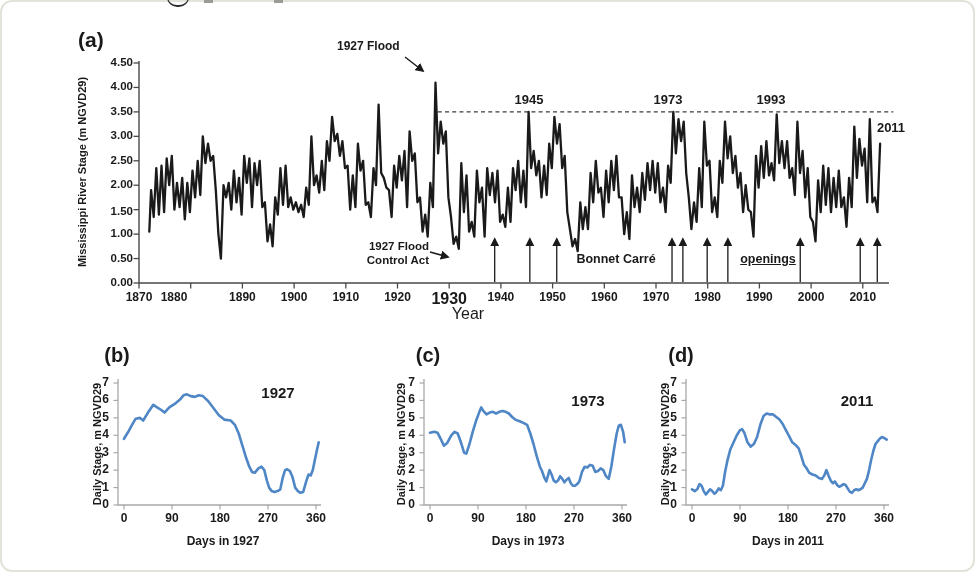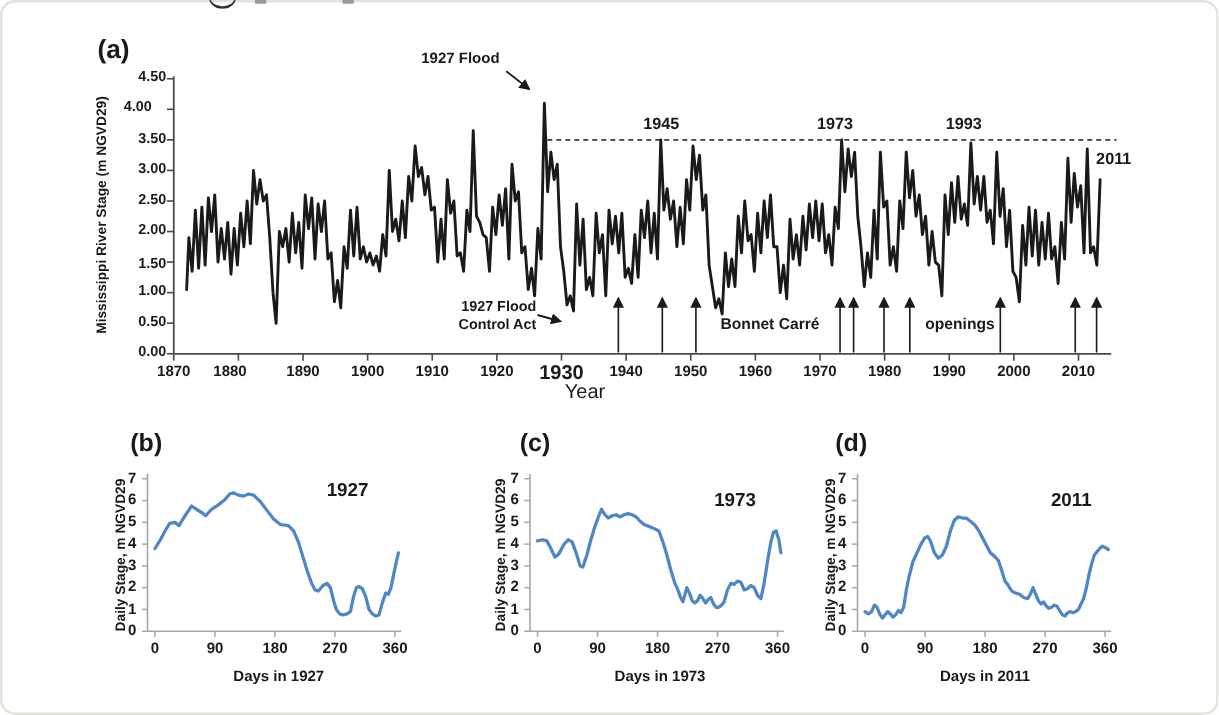--- a/index.html
+++ b/index.html
@@ -123,21 +123,21 @@
 
   <div class="lbl sb" style="left:78px;top:28px;font-size:21px;">(a)</div>
   <div class="lbl b rot" style="left:82px;top:172px;font-size:11px;">Mississippi River Stage (m NGVD29)</div>
   <div class="lbl ctr" style="left:468px;top:314px;font-size:16px;">Year</div>
   <div class="lbl b" style="left:337px;top:39px;font-size:12px;">1927 Flood</div>
   <div class="lbl b" style="left:345px;top:240px;width:84px;text-align:right;font-size:11.5px;line-height:13.5px;">
     <div>1927 Flood</div>
     <div>Control Act</div>
   </div>
   <div class="lbl b ctr" style="left:616px;top:259px;font-size:12.5px;">Bonnet Carré</div>
-  <div class="lbl b ctr" style="left:768px;top:259px;font-size:12.5px;">openings</div>
+  <div class="lbl b ctr" style="left:768px;top:259px;font-size:12.5px;text-decoration:underline;">openings</div>
   <div class="lbl b ctr" style="left:529px;top:99px;font-size:13px;">1945</div>
   <div class="lbl b ctr" style="left:668px;top:99px;font-size:13px;">1973</div>
   <div class="lbl b ctr" style="left:771px;top:99px;font-size:13px;">1993</div>
   <div class="lbl b ctr" style="left:891px;top:127px;font-size:13px;">2011</div>
 
   <div class="lbl sb ctr" style="left:117px;top:355px;font-size:20px;">(b)</div>
   <div class="lbl b ctr" style="left:278px;top:392px;font-size:15px;">1927</div>
   <div class="lbl b rot" style="left:97px;top:444px;font-size:11px;">Daily Stage, m NGVD29</div>
   <div class="lbl b ctr" style="left:223px;top:541px;font-size:12px;">Days in 1927</div>
 
@@ -153,24 +153,24 @@
 
   <div id="gen-labels">
       <div class="tick" style="left:99px;top:276.0px;width:34px;text-align:right;font-size:11.5px;">0.00</div>
       <div class="tick" style="left:99px;top:251.6px;width:34px;text-align:right;font-size:11.5px;">0.50</div>
       <div class="tick" style="left:99px;top:227.1px;width:34px;text-align:right;font-size:11.5px;">1.00</div>
       <div class="tick" style="left:99px;top:205px;width:34px;text-align:right;font-size:11.5px;">1.50</div>
       <div class="tick" style="left:99px;top:178.2px;width:34px;text-align:right;font-size:11.5px;">2.00</div>
       <div class="tick" style="left:99px;top:153.8px;width:34px;text-align:right;font-size:11.5px;">2.50</div>
       <div class="tick" style="left:99px;top:129.3px;width:34px;text-align:right;font-size:11.5px;">3.00</div>
       <div class="tick" style="left:99px;top:104.9px;width:34px;text-align:right;font-size:11.5px;">3.50</div>
-      <div class="tick" style="left:99px;top:80.4px;width:34px;text-align:left;font-size:11.5px;">4.00</div>
+      <div class="tick" style="left:99px;top:80.4px;width:34px;text-align:right;font-size:11.5px;">4.00</div>
       <div class="tick" style="left:99px;top:56.0px;width:34px;text-align:right;font-size:11.5px;">4.50</div>
       <div class="tick" style="left:119.0px;top:290px;width:40px;text-align:center;font-size:12px;">1870</div>
-      <div class="tick" style="left:164px;top:290px;width:40px;text-align:center;font-size:12px;">1880</div>
+      <div class="tick" style="left:154px;top:290px;width:40px;text-align:center;font-size:12px;">1880</div>
       <div class="tick" style="left:222.4px;top:290px;width:40px;text-align:center;font-size:12px;">1890</div>
       <div class="tick" style="left:274.1px;top:290px;width:40px;text-align:center;font-size:12px;">1900</div>
       <div class="tick" style="left:325.8px;top:290px;width:40px;text-align:center;font-size:12px;">1910</div>
       <div class="tick" style="left:377.5px;top:290px;width:40px;text-align:center;font-size:12px;">1920</div>
       <div class="tick" style="left:429.2px;top:290px;width:40px;text-align:center;font-size:16px;">1930</div>
       <div class="tick" style="left:480.9px;top:290px;width:40px;text-align:center;font-size:12px;">1940</div>
       <div class="tick" style="left:532.6px;top:290px;width:40px;text-align:center;font-size:12px;">1950</div>
       <div class="tick" style="left:584.3px;top:290px;width:40px;text-align:center;font-size:12px;">1960</div>
       <div class="tick" style="left:636.0px;top:290px;width:40px;text-align:center;font-size:12px;">1970</div>
       <div class="tick" style="left:687.7px;top:290px;width:40px;text-align:center;font-size:12px;">1980</div>

